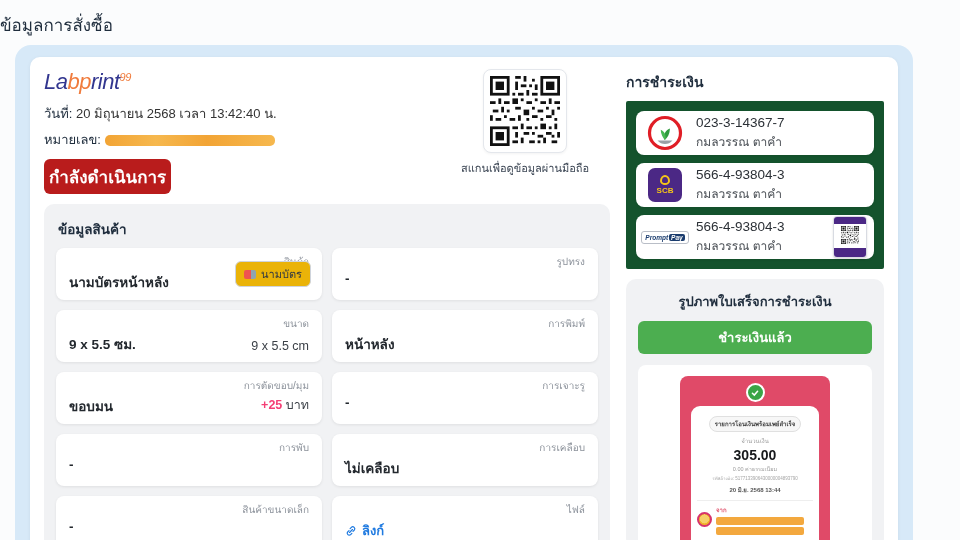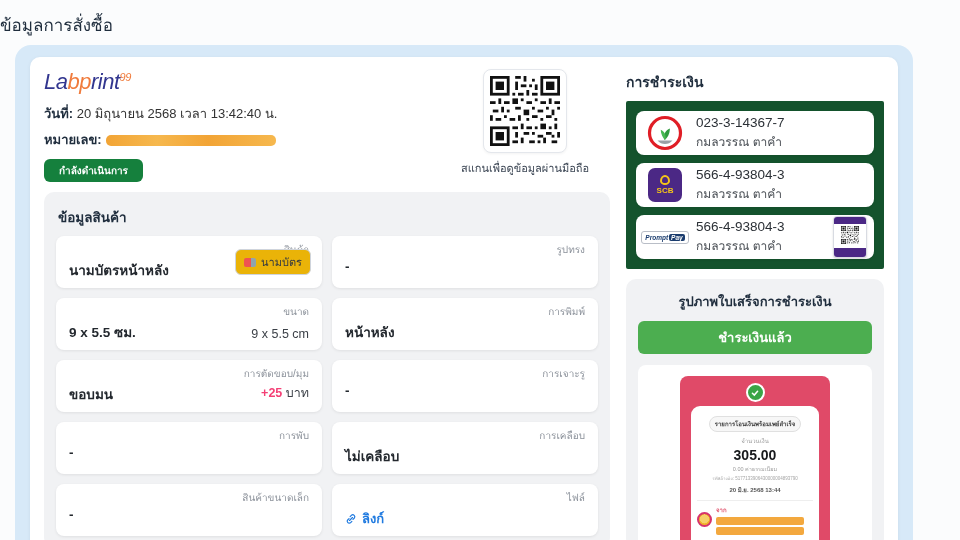--- a/index.html
+++ b/index.html
@@ -13,25 +13,25 @@
     background:#fff; border-radius:10px; box-shadow:0 1px 4px rgba(0,0,0,.06);
     padding:12px 14px; display:flex; gap:16px; }
   
   .left-col { width:566px; }
   .order-head { display:flex; justify-content:space-between; }
   .brand { font-size:22px; font-weight:normal; font-style:italic; color:#32368f; letter-spacing:-.5px; }
   .brand .orange { color:#f07b3c; }
   .brand sup { font-size:11px; color:#f07b3c; }
   .meta-line { margin-top:8px; font-size:13px; color:#333; }
   .meta-line + .meta-line { margin-top:5px; }
-  .meta-label { font-weight:bold; color:#1f2d3d; }
+  .meta-label { font-weight:normal; color:#1f2d3d; }
   .redacted { display:inline-block; width:170px; height:11px; border-radius:5px;
     background:linear-gradient(90deg,#f2a435,#f6b84e 30%,#f2a435 60%,#f6b84e); vertical-align:middle; margin-left:4px; }
-  .status-chip { display:inline-block; margin-top:9px; background:#15803d; color:#fff;
-    font-size:10px; font-weight:bold; padding:4px 15px; border-radius:6px; }
+  .status-chip { display:inline-block; margin-top:9px; background:#b91c1c; color:#fff;
+    font-size:17px; font-weight:bold; padding:4px 5px; border-radius:6px; }
   .qr-block { width:170px; display:flex; flex-direction:column; align-items:center; }
   .qr-card { width:84px; height:84px; background:#fff; border:1px solid #e4e7ec; border-radius:8px;
     display:flex; align-items:center; justify-content:center; box-shadow:0 1px 3px rgba(0,0,0,.05); }
   .qr-card svg { width:70px; height:70px; }
   .qr-caption { margin-top:6px; font-size:11px; color:#3c4654; white-space:nowrap; }
   .product-panel { margin-top:10px; background:#f1f2f4; border-radius:10px; padding:12px; }
   .panel-title { font-size:13.5px; font-weight:bold; color:#1f2d3d; margin:2px 2px 8px; }
   .field-grid { display:grid; grid-template-columns:1fr 1fr; gap:10px; }
   .field-card { position:relative; background:#fff; border-radius:8px; padding:6px 13px 7px;
     box-shadow:0 1px 3px rgba(0,0,0,.08); min-height:42px; }

